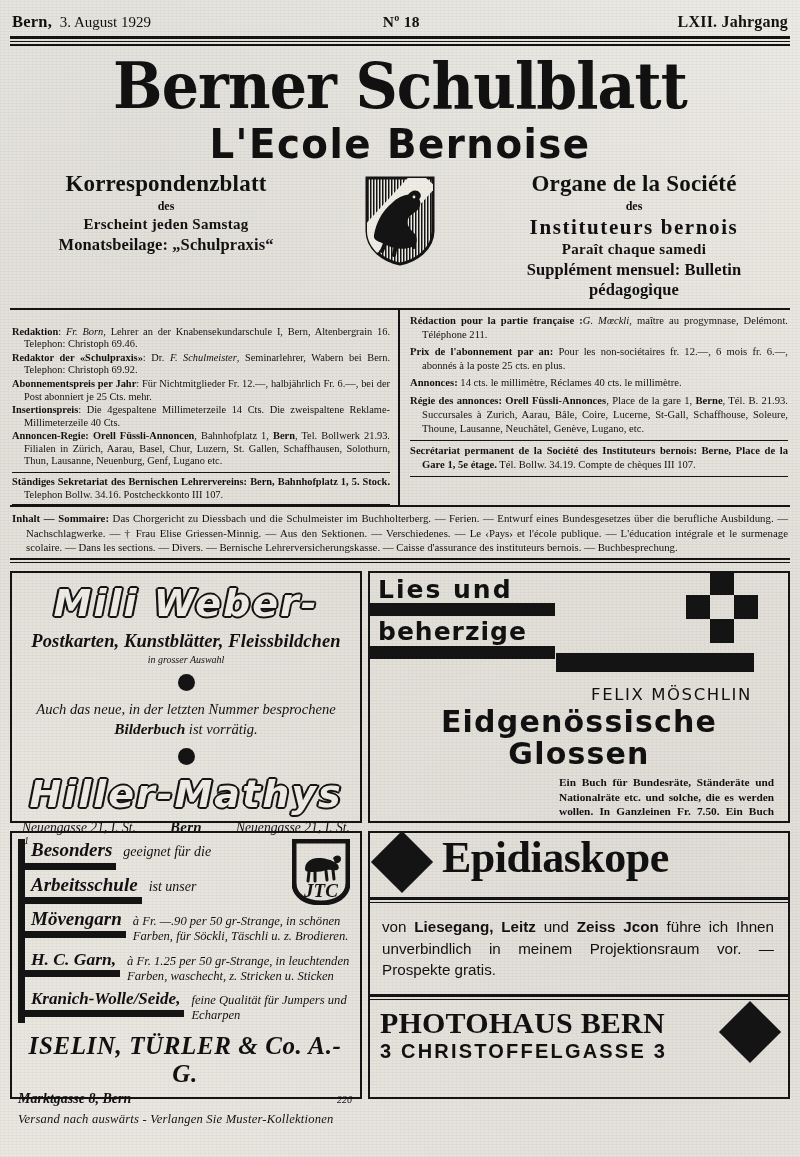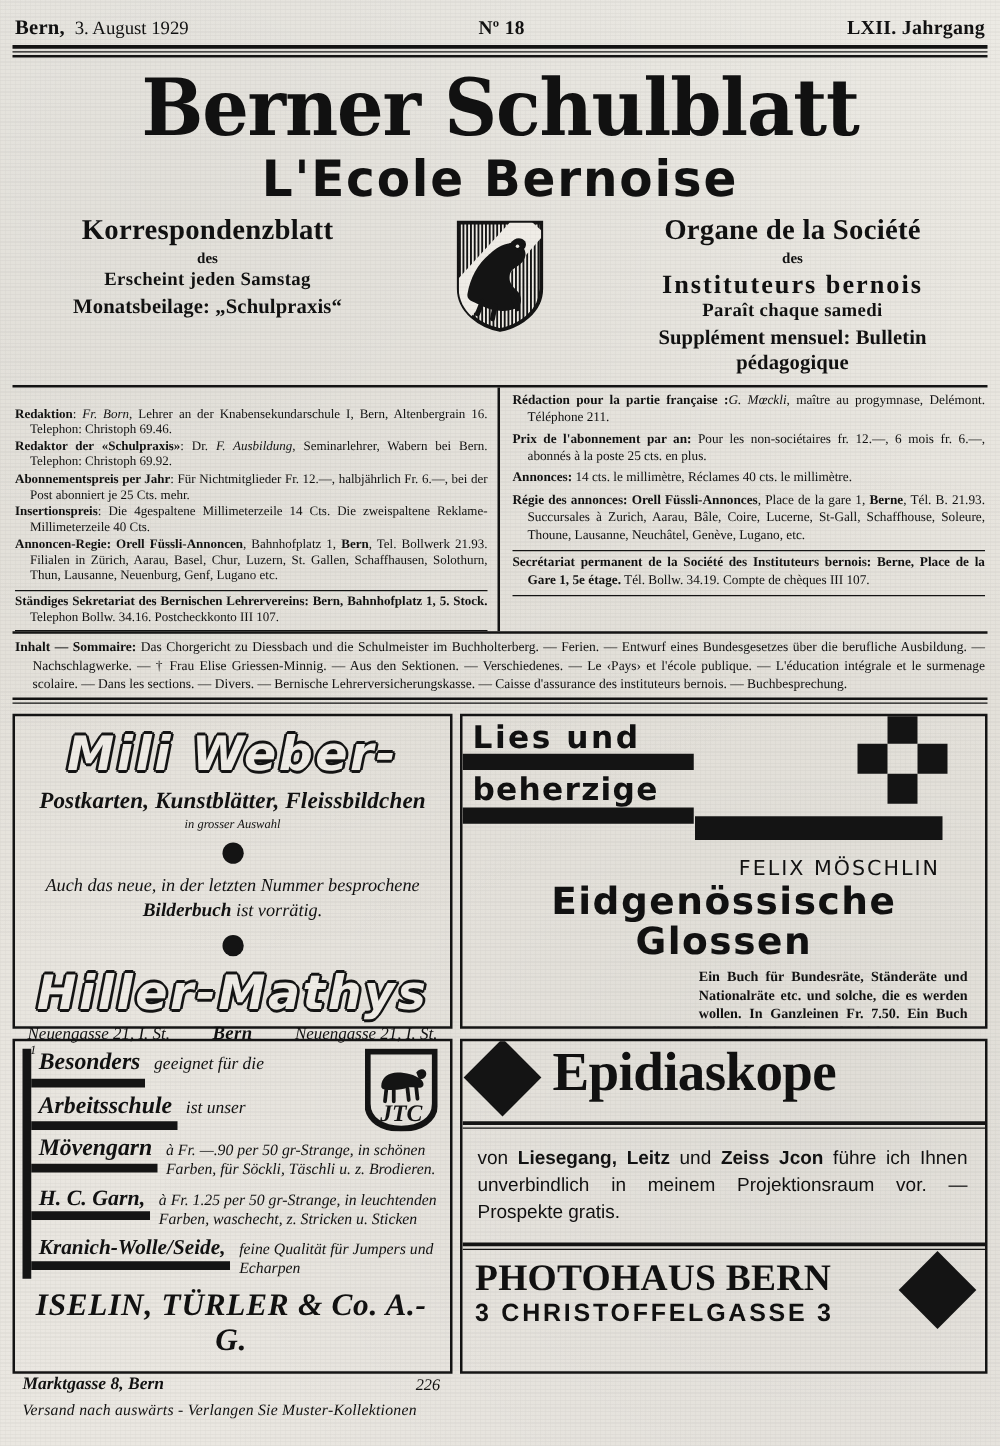--- a/index.html
+++ b/index.html
@@ -146,22 +146,22 @@
     border-bottom:7px solid #141414;padding:0 4px 1px 6px;line-height:1.18;text-align:right;}
   .ad3 .kw.sm{font-size:17.5px;}
   .ad3 .kw.xs{font-size:17px;}
   .ad3 .tx{font-size:14px;padding-left:7px;line-height:1.22;}
   .ad3 .tx.two{font-size:12.6px;}
   .ad3 .leftbar{position:absolute;left:6px;top:6px;bottom:74px;width:7px;background:#141414;}
   .ad3 .logo{position:absolute;right:10px;top:6px;width:58px;height:66px;}
   .ad3 .company{font-weight:bold;font-size:25px;letter-spacing:.6px;margin-top:9px;
     text-align:center;}
   .ad3 .addr2{display:flex;justify-content:space-between;align-items:center;
-    font-size:14px;font-weight:bold;margin-top:13px;}
-  .ad3 .addr2 .n{font-weight:normal;font-size:13px;}
+    font-size:14px;font-weight:bold;margin-top:3px;}
+  .ad3 .addr2 .n{font-weight:normal;font-size:10px;}
   .ad3 .foot{font-size:12.6px;margin-top:5px;letter-spacing:.2px;}
 
   
   .ad4{height:268px;box-sizing:border-box;padding:0;position:relative;overflow:hidden;}
   .ad4 .hdr{position:relative;height:62px;}
   .ad4 .rhomb{position:absolute;left:10px;top:7px;width:44px;height:44px;
     background:#141414;transform:rotate(45deg);}
   .ad4 .epi{position:absolute;left:72px;top:-1px;font-size:44px;font-weight:bold;
     font-family:"Liberation Serif",serif;letter-spacing:-.5px;}
   .ad4 .rule2{border-top:3px solid #141414;border-bottom:1.5px solid #141414;height:2px;
@@ -235,21 +235,21 @@
       <div class="s2">des</div>
       <div class="s3">Instituteurs bernois</div>
       <div class="s4">Paraît chaque samedi</div>
       <div class="s5">Supplément mensuel: Bulletin pédagogique</div>
     </div>
   </div>
 
   <div class="imprint">
     <div class="imp-l">
       <p><b>Redaktion</b>: <i>Fr. Born</i><span>, Lehrer an der Knabensekundarschule I, Bern, Altenbergrain 16. Telephon: Christoph 69.46.</span></p>
-      <p><b>Redaktor der «Schulpraxis»</b><span>: Dr. </span><i>F. Ausbildung</i><span>, Seminarlehrer, Wabern bei Bern. Telephon: Christoph 69.92.</span></p>
+      <p><b>Redaktor der «Schulpraxis»</b><span>: Dr. </span><i>F. Schulmeister</i><span>, Seminarlehrer, Wabern bei Bern. Telephon: Christoph 69.92.</span></p>
       <p><b>Abonnementspreis per Jahr</b><span>: Für Nichtmitglieder Fr. 12.—, halbjährlich Fr. 6.—, bei der Post abonniert je 25 Cts. mehr.</span></p>
       <p><b>Insertionspreis</b><span>: Die 4gespaltene Millimeterzeile 14 Cts. Die zweispaltene Reklame-Millimeterzeile 40 Cts.</span></p>
       <p><b>Annoncen-Regie:</b> <b>Orell Füssli-Annoncen</b><span>, Bahnhofplatz 1, </span><b>Bern</b><span>, Tel. Bollwerk 21.93. Filialen in Zürich, Aarau, Basel, Chur, Luzern, St. Gallen, Schaffhausen, Solothurn, Thun, Lausanne, Neuenburg, Genf, Lugano etc.</span></p>
       <div class="secrule"></div>
       <p><b>Ständiges Sekretariat des Bernischen Lehrervereins: Bern, Bahnhofplatz 1, 5. Stock.</b><span> Telephon Bollw. 34.16. Postcheckkonto III 107.</span></p>
       <div class="secbot"></div>
     </div>
 
     <div class="imp-r">
       <p><b>Rédaction pour la partie française :</b><i>G. Mœckli</i><span>, maître au progymnase, Delémont. Téléphone 211.</span></p>

